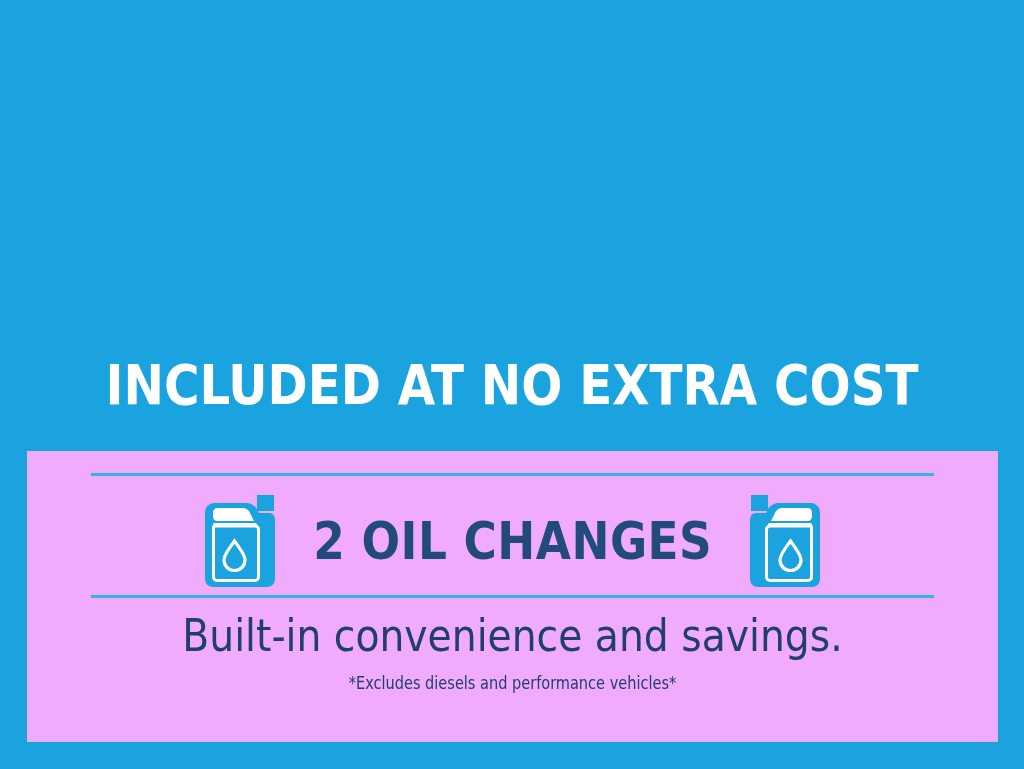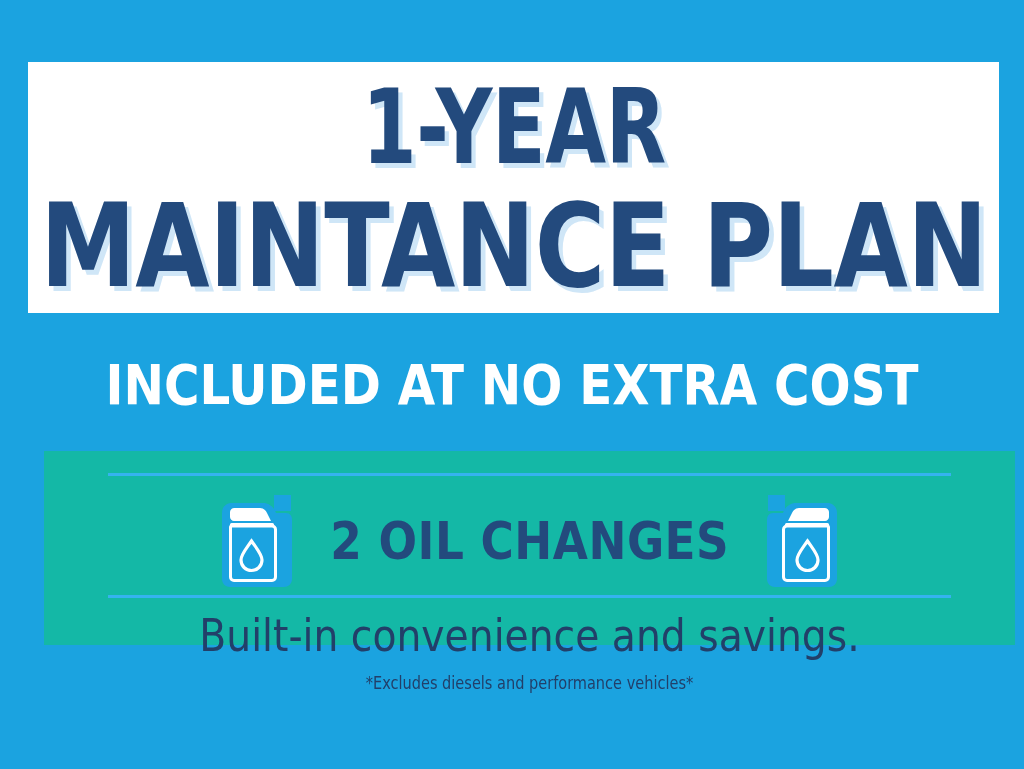--- a/index.html
+++ b/index.html
@@ -68,23 +68,23 @@
     font-weight:700;
     font-size:56px;
     letter-spacing:0px;
     white-space:nowrap;
     transform:scaleX(0.96);
   }
 
   
   .panel-bottom {
     position:absolute;
-    left:44px; top:451px;
-    width:971px; height:194px;
-    background:#14b8a6;
+    left:27px; top:451px;
+    width:971px; height:291px;
+    background:#f0abfc;
   }
 
   .rule {
     position:absolute;
     left:64px;
     width:843px;
     height:3px;
     background:#35b3ef;
   }
   .rule-top    { top:22px; }
@@ -139,24 +139,20 @@
     font-size:17px;
     white-space:nowrap;
     transform:scaleX(0.95);
   }
 </style>
 </head>
 <body>
 
 <div class="poster">
 
-  <div class="panel-top">
-    <div class="headline headline-1">1-YEAR</div>
-    <div class="headline headline-2">MAINTANCE PLAN</div>
-  </div>
 
   <div class="subtitle">INCLUDED AT NO EXTRA COST</div>
 
   <div class="panel-bottom">
 
     <div class="rule rule-top"></div>
 
     <div class="feature-row">
 
       <span>

